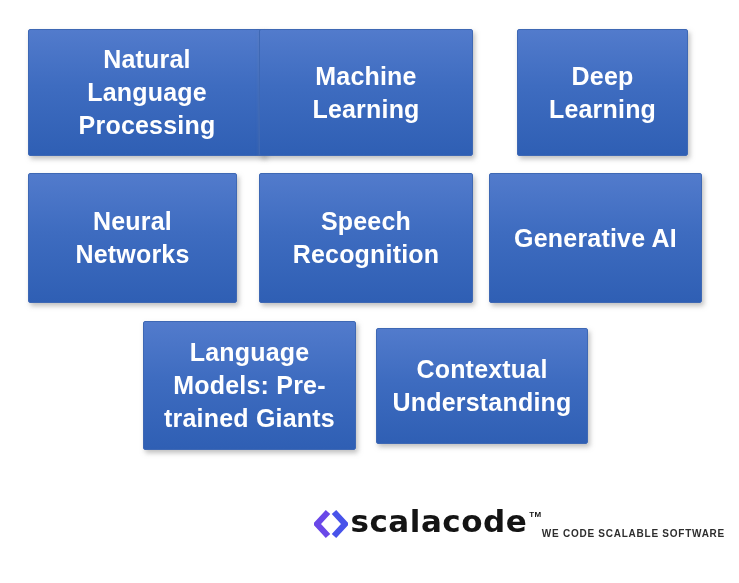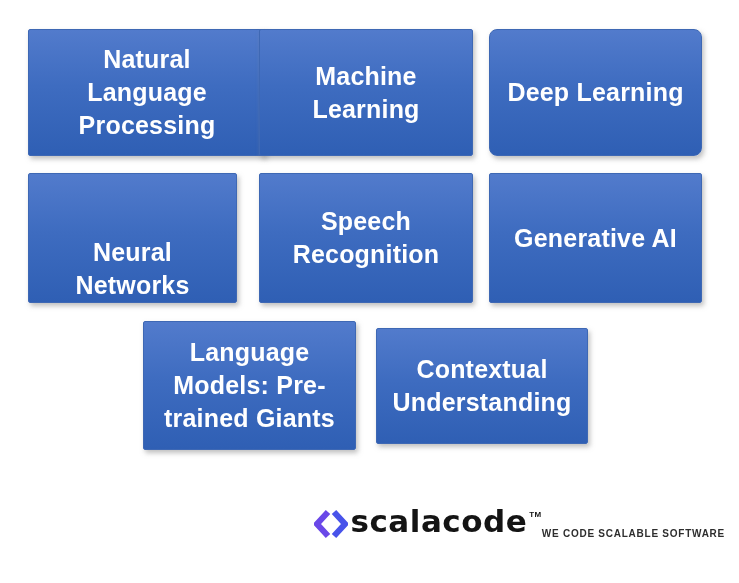--- a/index.html
+++ b/index.html
@@ -34,22 +34,22 @@
     color: #ffffff;
     font-weight: bold;
     font-size: 25px;
     line-height: 33px;
     text-align: center;
     white-space: pre-line;
     letter-spacing: 0.2px;
   }
   .card1 { left: 28px;  top: 29px;  width: 238px; height: 127px; }
   .card2 { left: 259px; top: 29px;  width: 214px; height: 127px; }
-  .card3 { left: 489px; top: 29px;  width: 213px; height: 127px; border-radius: 8px; }
-  .card4 { left: 28px;  top: 173px; width: 209px; height: 130px; align-items: flex-end; }
+  .card3 { left: 517px; top: 29px;  width: 171px; height: 127px; }
+  .card4 { left: 28px;  top: 173px; width: 209px; height: 130px; }
   .card5 { left: 259px; top: 173px; width: 214px; height: 130px; }
   .card6 { left: 489px; top: 173px; width: 213px; height: 130px; }
   .card7 { left: 143px; top: 321px; width: 213px; height: 129px; }
   .card8 { left: 376px; top: 328px; width: 212px; height: 116px; }
 
   .logo {
     position: absolute;
     top: 503px;
     right: 14px;
     display: flex;

